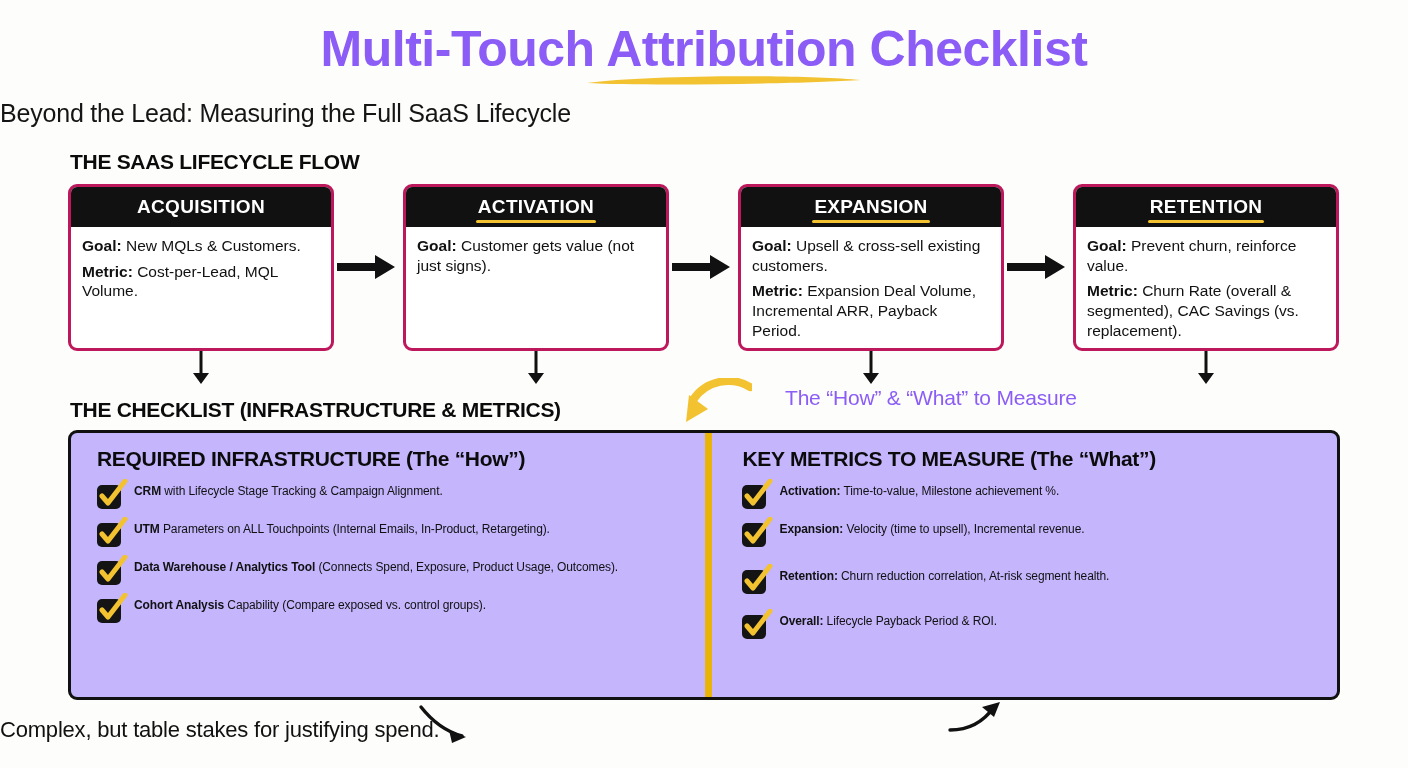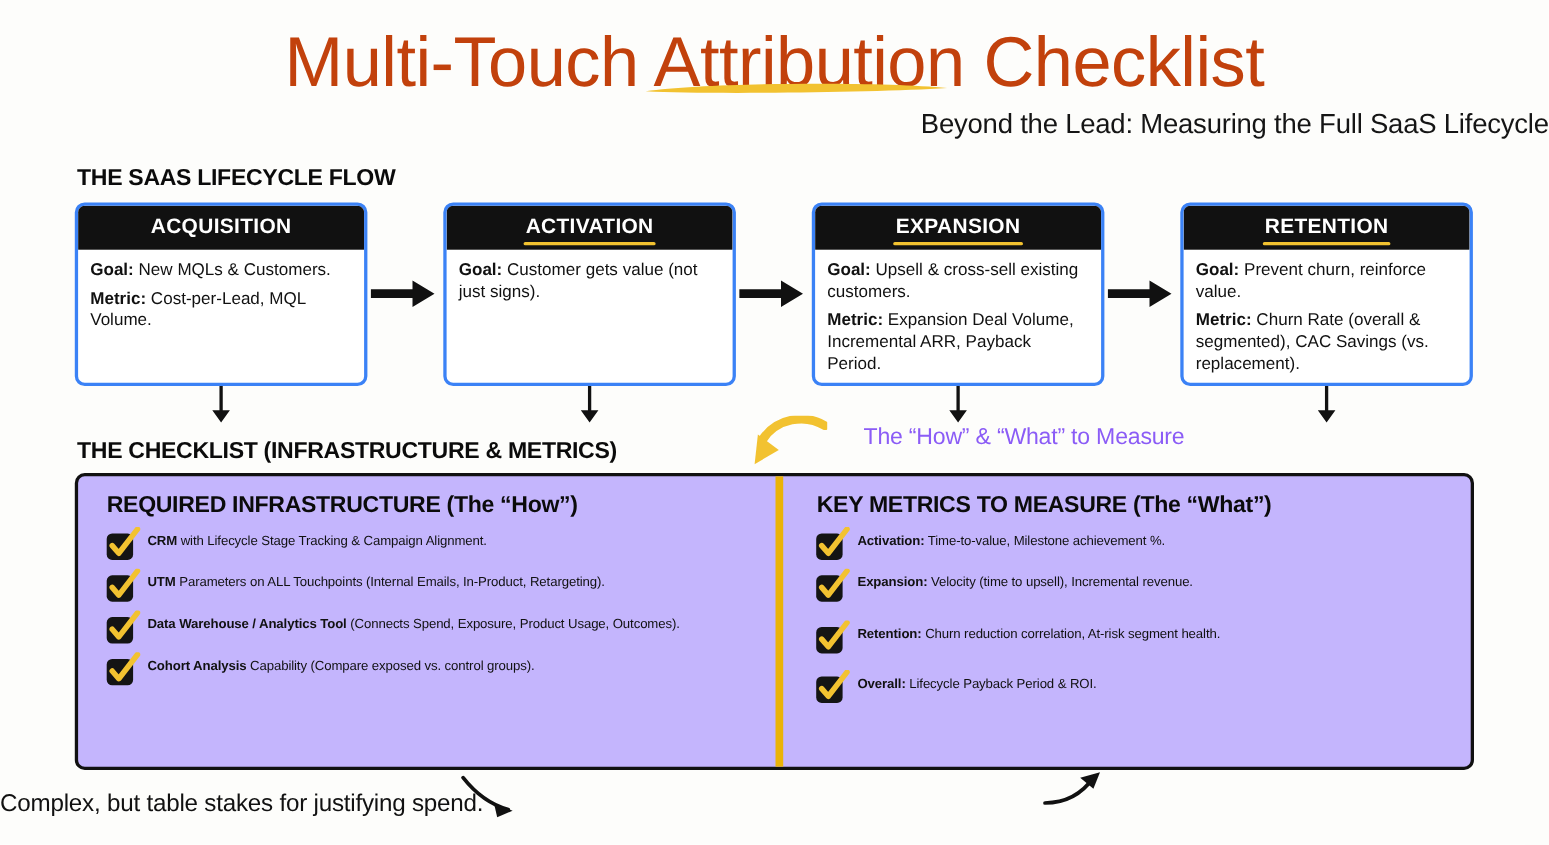--- a/index.html
+++ b/index.html
@@ -21,41 +21,41 @@
 
   
   .title-wrap {
     position: absolute;
     top: 22px;
     left: 0;
     width: 1408px;
     text-align: center;
   }
   .main-title {
-    font-size: 64px;
-    font-weight: normal;
-    color: #c2410c;
+    font-size: 50px;
+    font-weight: bold;
+    color: #8b5cf6;
     letter-spacing: -0.5px;
     line-height: 1.08;
     display: inline-block;
     position: relative;
   }
   .title-underline {
     position: absolute;
     left: 583px;
     top: 72px;
     width: 282px;
     height: 16px;
   }
   .subtitle {
     position: absolute;
     top: 99px;
     left: 0;
     width: 1408px;
-    text-align: right;
+    text-align: left;
     font-size: 25px;
     color: #151515;
     letter-spacing: -0.2px;
   }
 
   
   .section-heading {
     position: absolute;
     font-size: 21px;
     font-weight: bold;
@@ -65,21 +65,21 @@
   }
   #flow-heading { left: 70px; top: 150px; }
   #checklist-heading { left: 70px; top: 398px; }
 
   
   .stage {
     position: absolute;
     top: 184px;
     width: 266px;
     height: 167px;
-    border: 3px solid #3b82f6;
+    border: 3px solid #be185d;
     border-radius: 9px;
     background: #ffffff;
     box-sizing: border-box;
     overflow: hidden;
   }
   .stage-header {
     height: 40px;
     background: #111111;
     display: flex;
     align-items: center;

